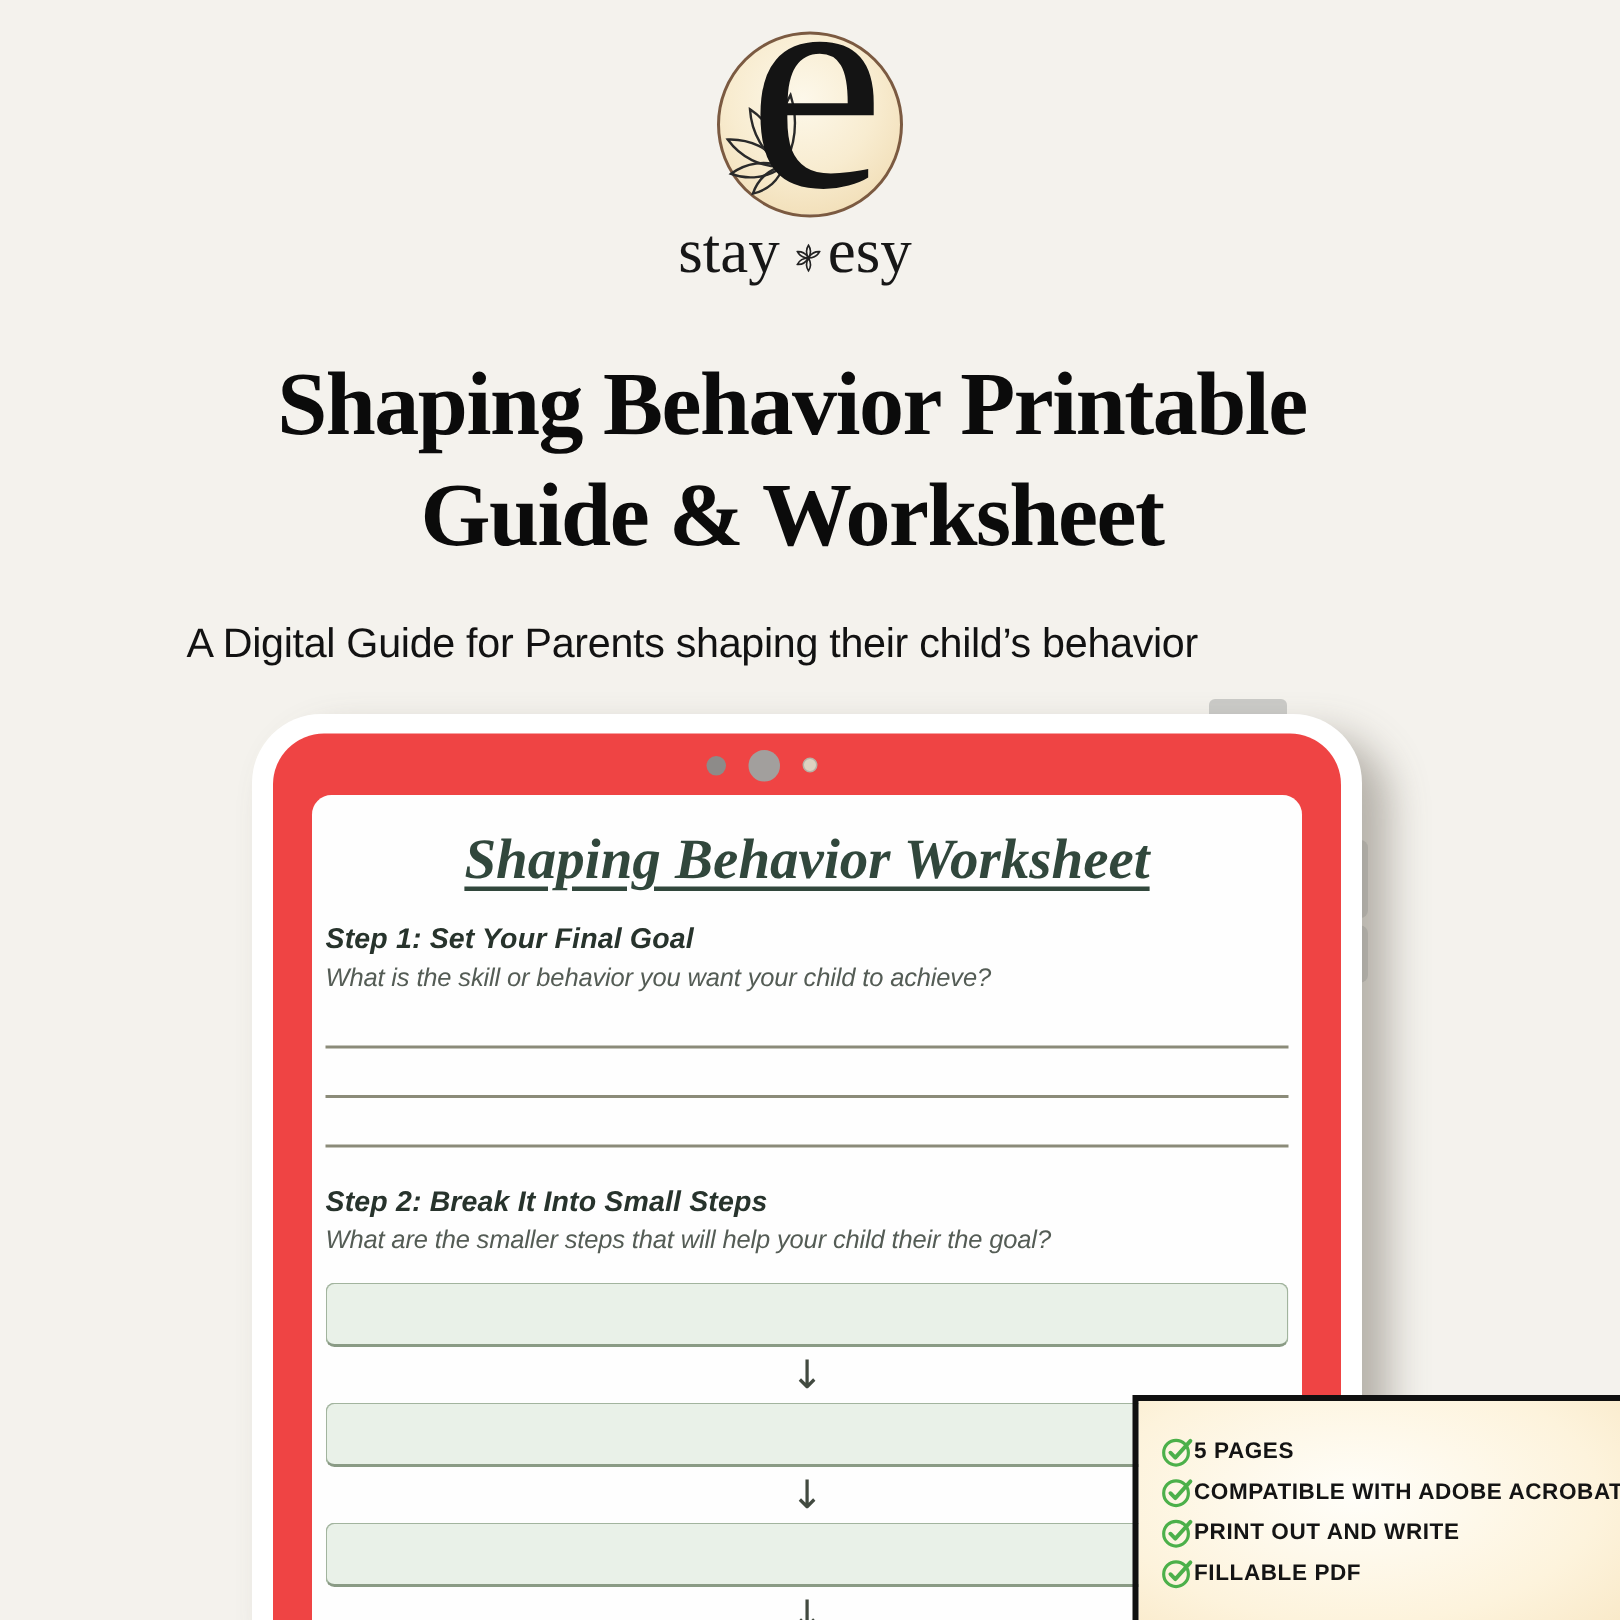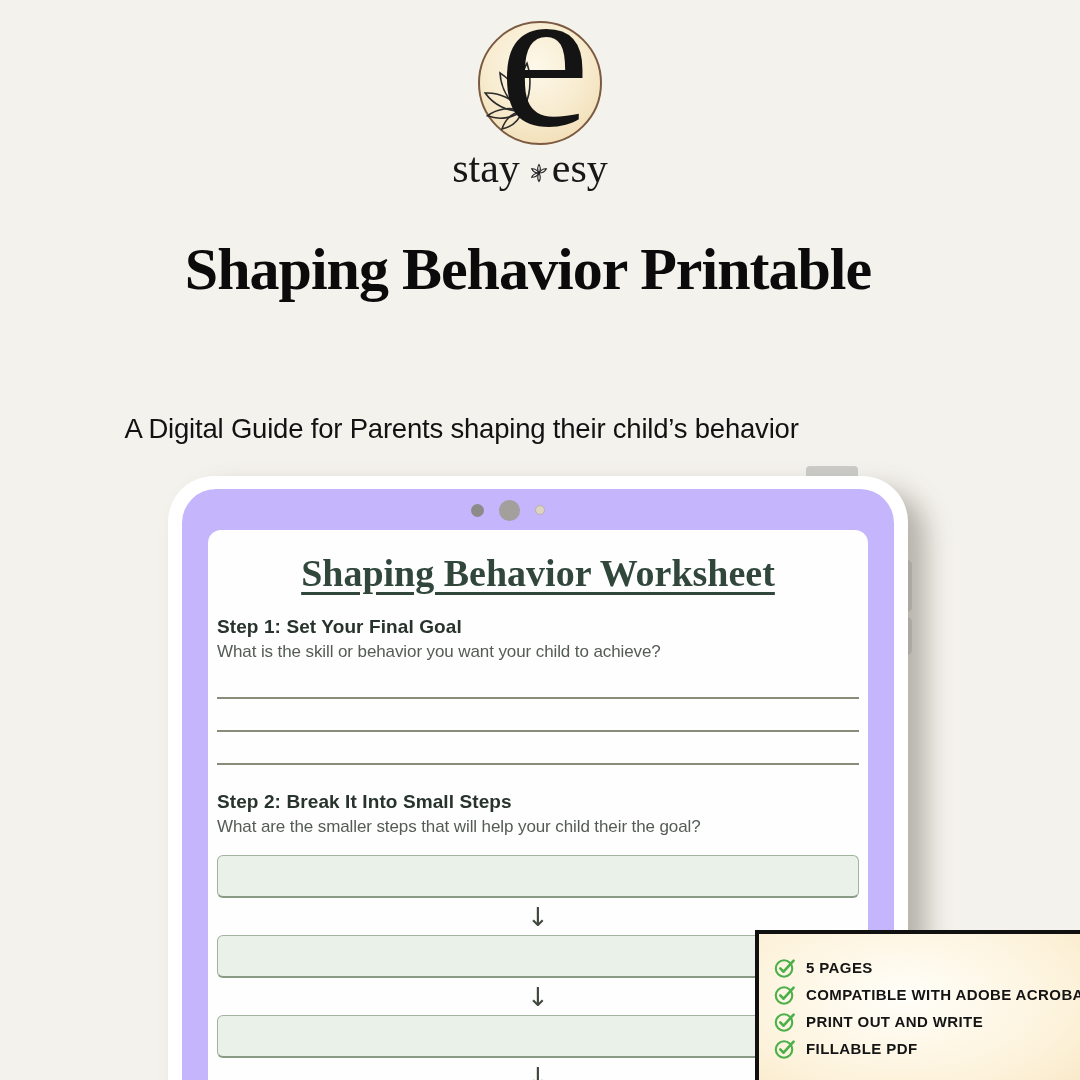--- a/index.html
+++ b/index.html
@@ -28,21 +28,21 @@
   
   .power-btn { position:absolute; left:806px; top:466px; width:52px; height:14px;
                background:#cbcbc8; border-radius:4px 4px 0 0; z-index:1; }
   .vol-btn { position:absolute; left:898px; width:14px; background:#d9d9d6; border-radius:0 5px 5px 0; z-index:1; }
   .vol-1 { top:560px; height:52px; }
   .vol-2 { top:617px; height:38px; }
   .tablet { position:absolute; left:168px; top:476px; width:740px; height:604px; background:#ffffff;
             border-radius:46px 46px 0 0; z-index:2;
             box-shadow:18px 14px 26px rgba(96,88,76,0.42); }
   .bezel { position:absolute; left:14px; right:14px; top:13px; bottom:0;
-           background:#c4b5fd; border-radius:34px 34px 0 0; }
+           background:#ef4444; border-radius:34px 34px 0 0;font-style:italic; }
   .cam-dots { position:absolute; top:12px; left:0; right:0; height:18px; display:flex;
               justify-content:center; align-items:center; gap:15px; transform:translateX(-30px); }
   .cam-dots .d1 { width:13px; height:13px; border-radius:50%; background:#8d8b89; }
   .cam-dots .d2 { width:21px; height:21px; border-radius:50%; background:#a29f9d; }
   .cam-dots .d3 { width:10px; height:10px; border-radius:50%; background:#ddd3c1; border:1px solid #b7b2a6; }
   .screen { position:absolute; left:26px; right:26px; top:41px; bottom:0; background:#fefefe;
             border-radius:13px 13px 0 0; padding:0 9px; overflow:hidden; }
 
   
   .ws-title { margin-top:21px; text-align:center; font-family:"Liberation Serif", serif;
@@ -57,21 +57,21 @@
   .flow { margin-top:18px; }
   .gbox { height:43px; background:#e9f1e8; border:1px solid #a2b49e; border-bottom:2px solid #8a9b85;
           border-radius:6px; }
   .arrow { height:37px; display:flex; align-items:center; justify-content:center;
            font-family:"DejaVu Sans", sans-serif; font-size:26px; color:#424a40; }
 
   
   .features { position:absolute; left:755px; top:930px; width:329px; height:158px; z-index:5;
               border:4px solid #101010; padding:24px 8px 8px 14px;
               background:radial-gradient(120% 135% at 45% 42%, #fffef9 0%, #fdf3dc 42%, #f2d7a5 100%); }
-  .feat { display:flex; align-items:center; gap:10px; margin-bottom:9px; height:18px; }
+  .feat { display:flex; align-items:center; gap:0; margin-bottom:9px; height:18px; }
   .feat svg { flex-shrink:0; }
   .feat-label { font-weight:700; font-size:15px; letter-spacing:0.4px; color:#141414; white-space:nowrap; }
 </style>
 </head>
 <body>
 
 <div class="canvas">
 
   <div class="logo">
     <svg class="lotus" width="70" height="96" viewBox="0 0 70 96">
@@ -93,20 +93,21 @@
           <path transform="rotate(-60 11 11)" d="M11 11 C9.3 8 9.3 5 11 2.5 C12.7 5 12.7 8 11 11 Z"></path>
           <path transform="rotate(-120 11 11)" d="M11 11 C9.3 8 9.3 5 11 2.5 C12.7 5 12.7 8 11 11 Z"></path>
           <path transform="rotate(60 11 11)" d="M11 11 C9.3 8 9.3 5 11 2.5 C12.7 5 12.7 8 11 11 Z"></path>
           <path transform="rotate(180 11 11)" d="M11 11 C9.3 8 9.3 5 11 2.5 C12.7 5 12.7 8 11 11 Z"></path>
         </g>
       </svg><span>esy</span>
   </div>
 
   <h1 class="title">
     <span>Shaping Behavior Printable</span><br>
+    <span>Guide &amp; Worksheet</span>
   </h1>
   <p class="subtitle">A Digital Guide for Parents shaping their child’s behavior</p>
 
   <div class="power-btn"></div>
   <div class="vol-btn vol-1"></div>
   <div class="vol-btn vol-2"></div>
 
   <div class="tablet">
     <div class="bezel">
       <div class="cam-dots">

